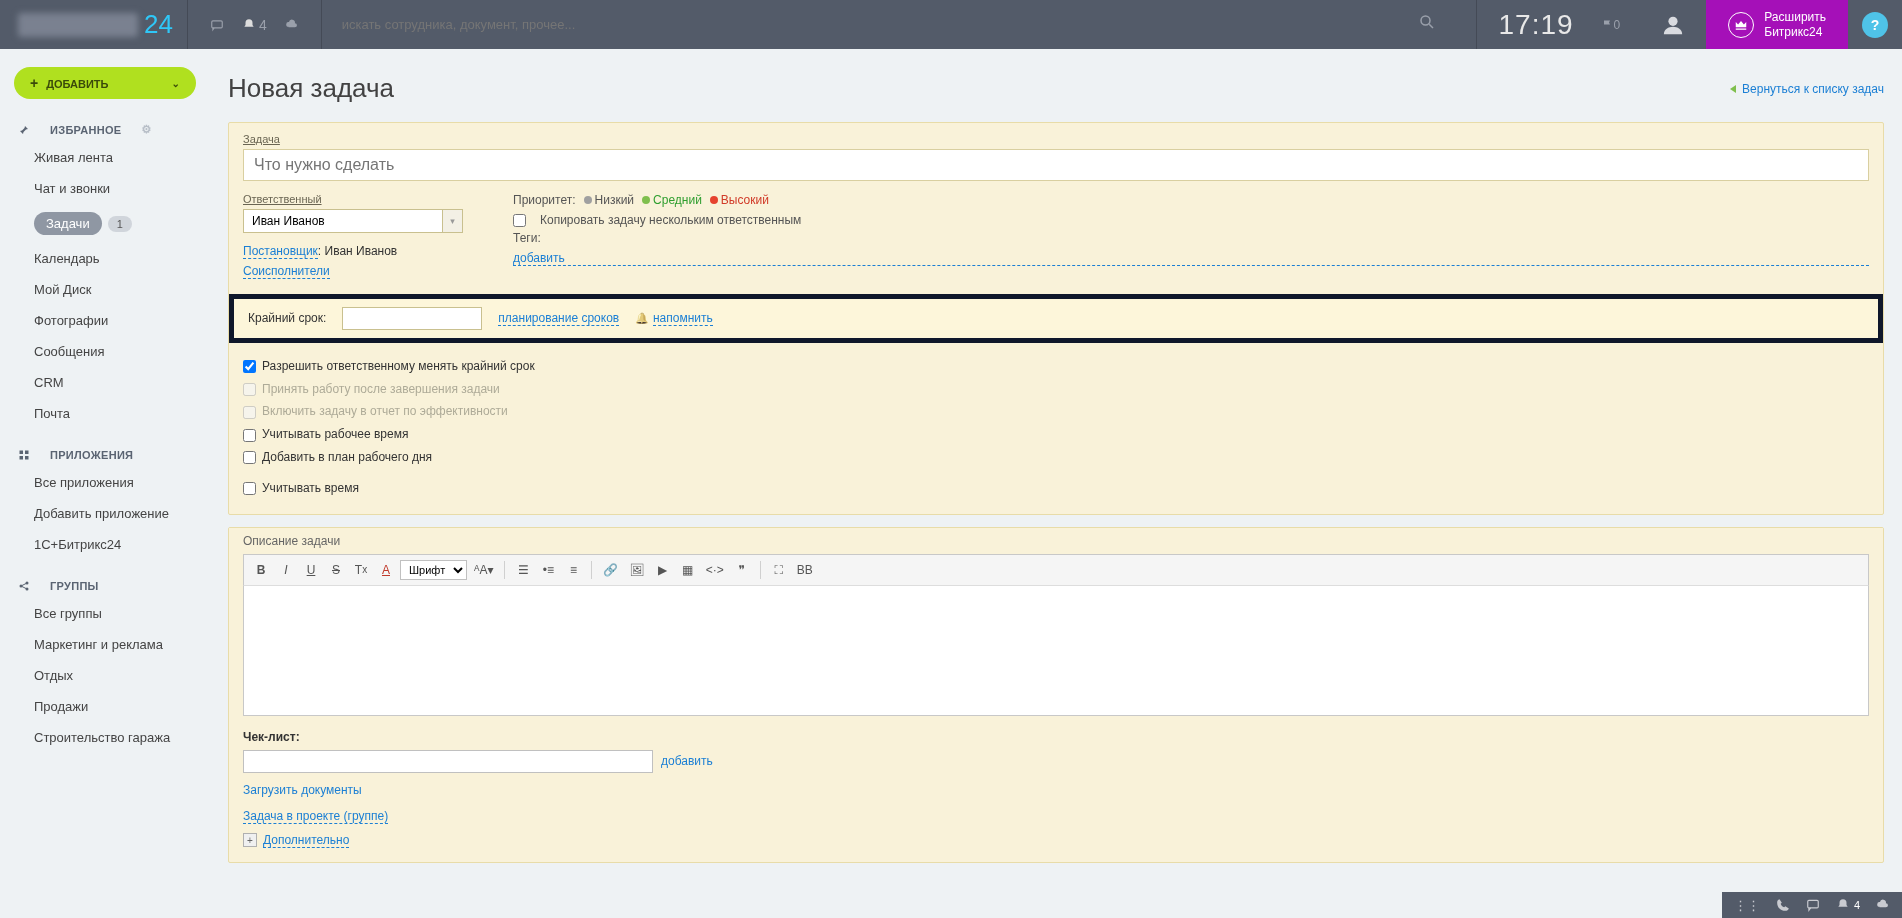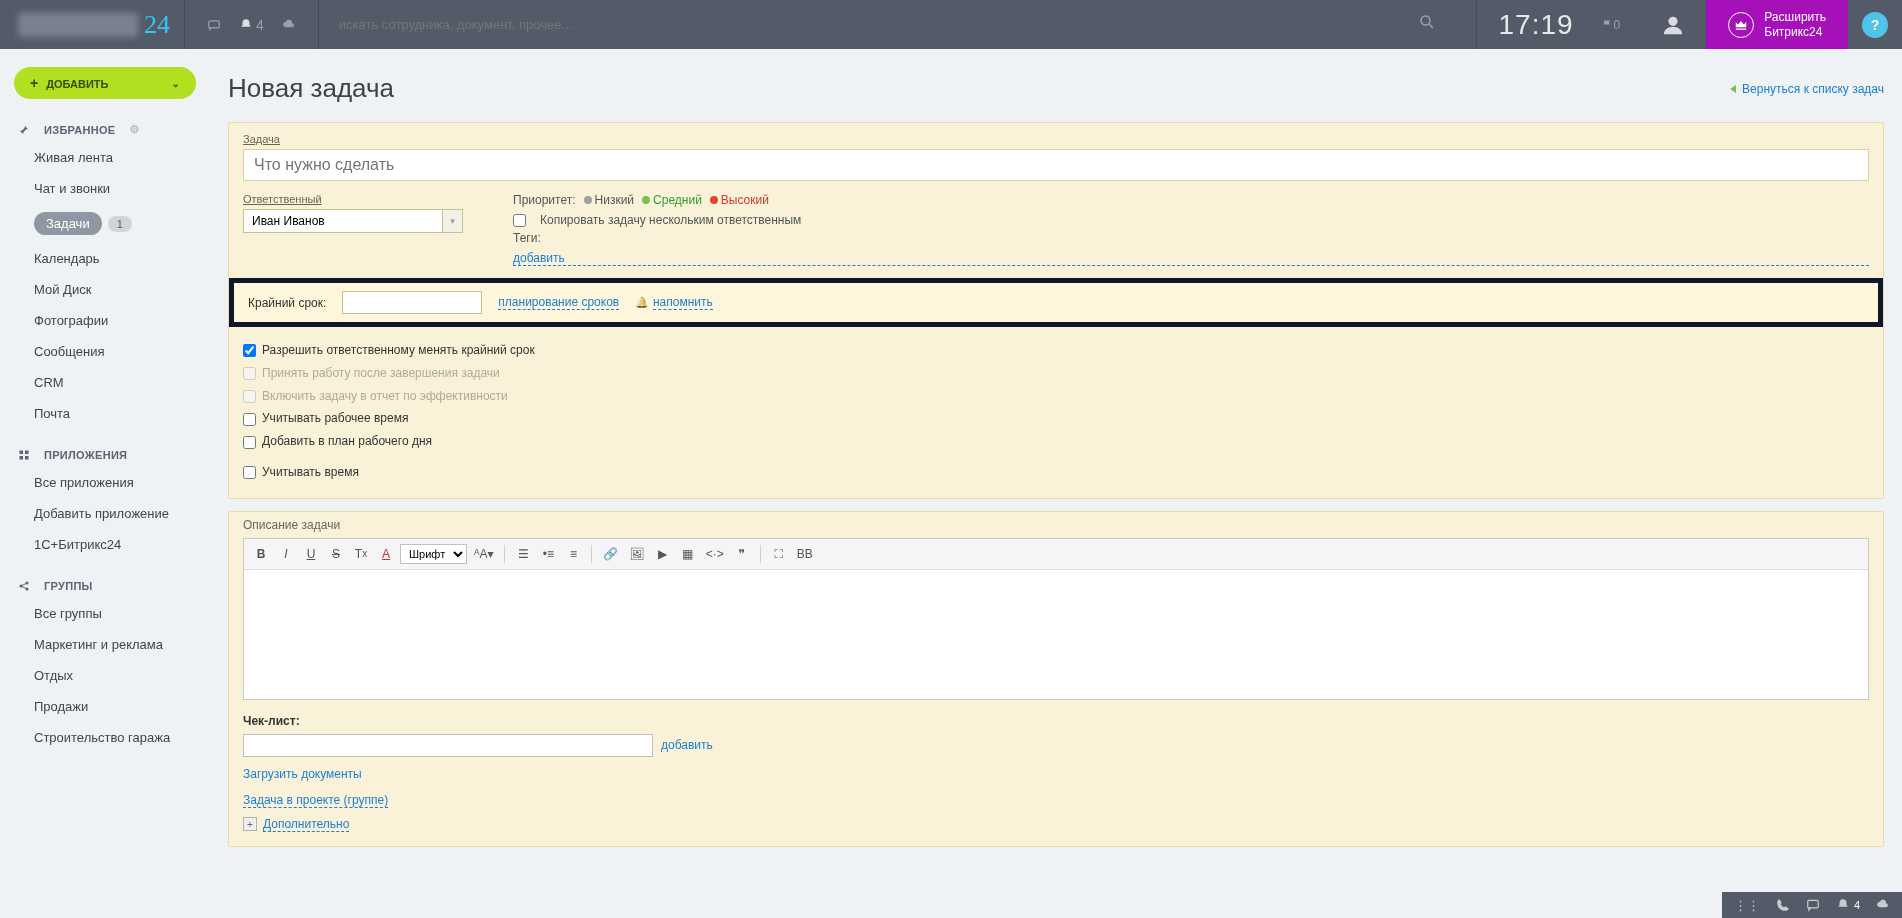--- a/index.html
+++ b/index.html
@@ -1,20 +1,20 @@
 <!DOCTYPE html>
 <html><head>
 <meta charset="utf-8">
 <style>
 * { box-sizing: border-box; margin: 0; padding: 0; }
 body { font-family: "Helvetica Neue", Arial, sans-serif; font-size: 13px; color: #333; background: #eef2f4; width: 1902px; height: 918px; overflow: hidden; }
 
 
 .header { display: flex; align-items: center; height: 49px; background: #535b69; color: #fff; }
-.logo-block { display: flex; align-items: center; padding: 0 14px 0 18px; height: 100%; font-family: Liberation Serif, serif; }
+.logo-block { display: flex; align-items: center; padding: 0 14px 0 18px; height: 100%; }
 .logo-blur { width: 120px; height: 24px; background: #7a8190; border-radius: 3px; filter: blur(3px); }
 .logo-num { color: #2fc7f7; font-size: 26px; font-weight: 300; margin-left: 6px; }
 .hdr-icons { display: flex; align-items: center; gap: 18px; padding: 0 22px; border-left: 1px solid #444a56; height: 100%; }
 .hdr-icons span { color: #9aa0ab; font-size: 14px; display: flex; align-items: center; }
 .hdr-bell-count { color: #fff; font-size: 11px; margin-left: 3px; }
 .search-block { flex: 1; display: flex; align-items: center; padding: 0 20px; border-left: 1px solid #444a56; height: 100%; }
 .search-input { background: transparent; border: none; color: #5eead4; font-size: 13px; flex: 1; outline: none; }
 .search-icon { color: #9aa0ab; font-size: 18px; padding-right: 20px; }
 .time-block { padding: 0 22px; border-left: 1px solid #444a56; height: 100%; display: flex; align-items: center; }
 .time-text { font-size: 28px; font-weight: 200; color: #e8e8e8; letter-spacing: 1px; }
@@ -24,21 +24,21 @@
 .expand-icon { width: 26px; height: 26px; border: 1.5px solid #fff; border-radius: 50%; display: flex; align-items: center; justify-content: center; font-size: 14px; }
 .expand-text { line-height: 1.2; font-size: 12px; }
 .help-block { padding: 0 14px; height: 100%; display: flex; align-items: center; }
 .help-circle { width: 26px; height: 26px; background: #4fc3e8; border-radius: 50%; color: #fff; display: flex; align-items: center; justify-content: center; font-size: 14px; font-weight: bold; }
 
 
 .sidebar { position: absolute; left: 0; top: 49px; width: 210px; height: calc(100% - 49px); background: #eef2f4; padding: 18px 0; }
 .add-btn { margin: 0 14px 18px; background: #b0e01f; color: #3a4a0a; border: none; border-radius: 18px; padding: 8px 16px; display: flex; align-items: center; justify-content: space-between; font-size: 11px; font-weight: bold; cursor: pointer; width: calc(100% - 28px); }
 .add-btn .plus { margin-right: 8px; font-size: 14px; }
 .add-btn .chev { font-size: 10px; }
-.sb-section-title { display: flex; align-items: center; gap: 14px; padding: 6px 18px; color: #5a6472; font-size: 11px; font-weight: bold; letter-spacing: 0.3px; }
+.sb-section-title { display: flex; align-items: center; gap: 20px; padding: 6px 18px; color: #5a6472; font-size: 11px; font-weight: bold; letter-spacing: 0.3px; }
 .sb-section-title .gear { color: #b7bec7; font-size: 11px; }
 .sb-item { padding: 8px 18px 8px 34px; font-size: 13px; color: #444; cursor: pointer; display: flex; align-items: center; }
 .sb-item.active { margin: 2px 8px 2px 22px; padding: 6px 12px; border-radius: 14px; }
 .sb-item.active .label { background: #8f97a3; color: #fff; border-radius: 12px; padding: 4px 12px; margin-right: 6px; }
 .sb-badge { background: #d0d5db; color: #555; border-radius: 10px; padding: 2px 9px; font-size: 11px; }
 .sb-spacer { height: 14px; }
 
 
 .main { position: absolute; left: 210px; top: 49px; right: 0; bottom: 0; padding: 24px 18px 0; overflow-y: auto; }
 .page-title-row { display: flex; justify-content: space-between; align-items: center; margin-bottom: 18px; }
@@ -266,20 +266,24 @@
   <div class="panel">
     <div class="field-label">Задача</div>
     <input class="big-input" placeholder="Что нужно сделать" style="">
 
     <div class="row-assign">
       <div class="assign-left">
         <div class="field-label">Ответственный</div>
         <div class="sel-input">
           <input value="Иван Иванов" style="">
           <div class="drop">▾</div>
+        </div>
+        <div class="assign-links">
+          <span class="link-like">Постановщик</span><span class="sep">: </span><span>Иван Иванов</span><br>
+          <span class="link-like">Соисполнители</span>
         </div>
       </div>
       <div class="assign-right">
         <div class="prio-row">
           <span>Приоритет:</span>
           <span class="prio-item">
               <span class="prio-dot dot-gray"></span>
               <span>Низкий</span>
             </span>
           <span class="prio-item" style="color:#2f9e2f">

